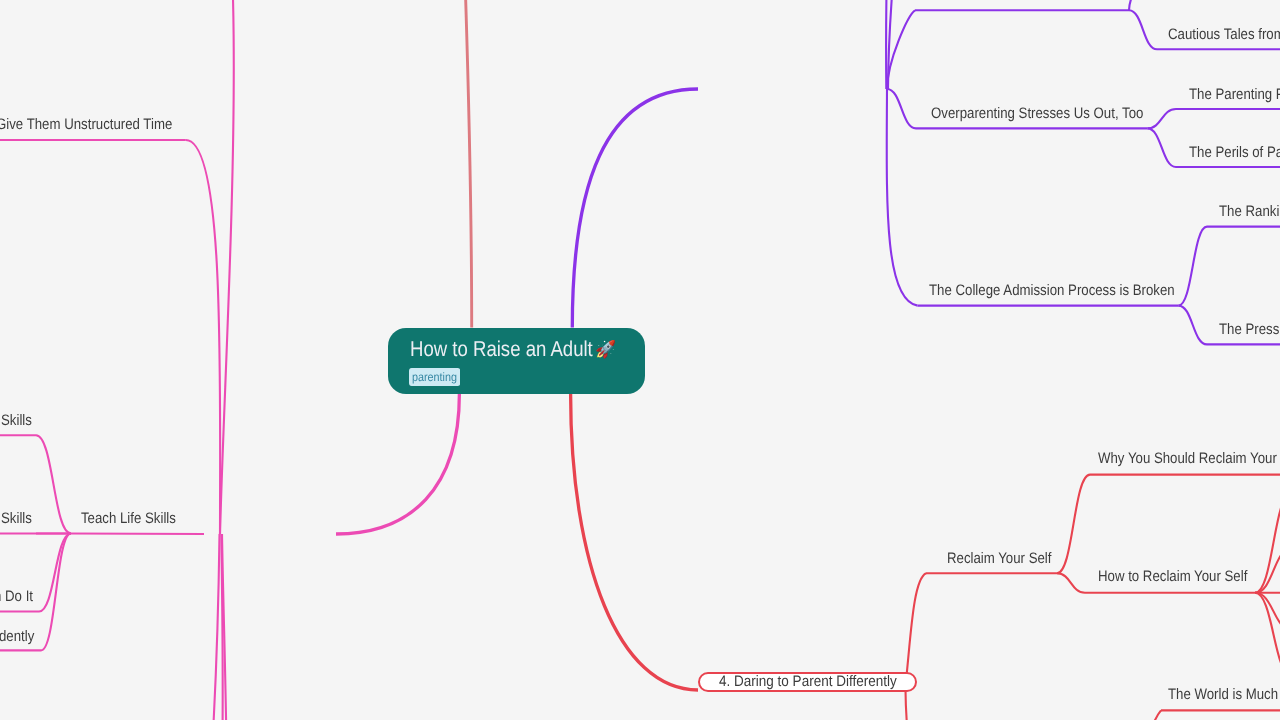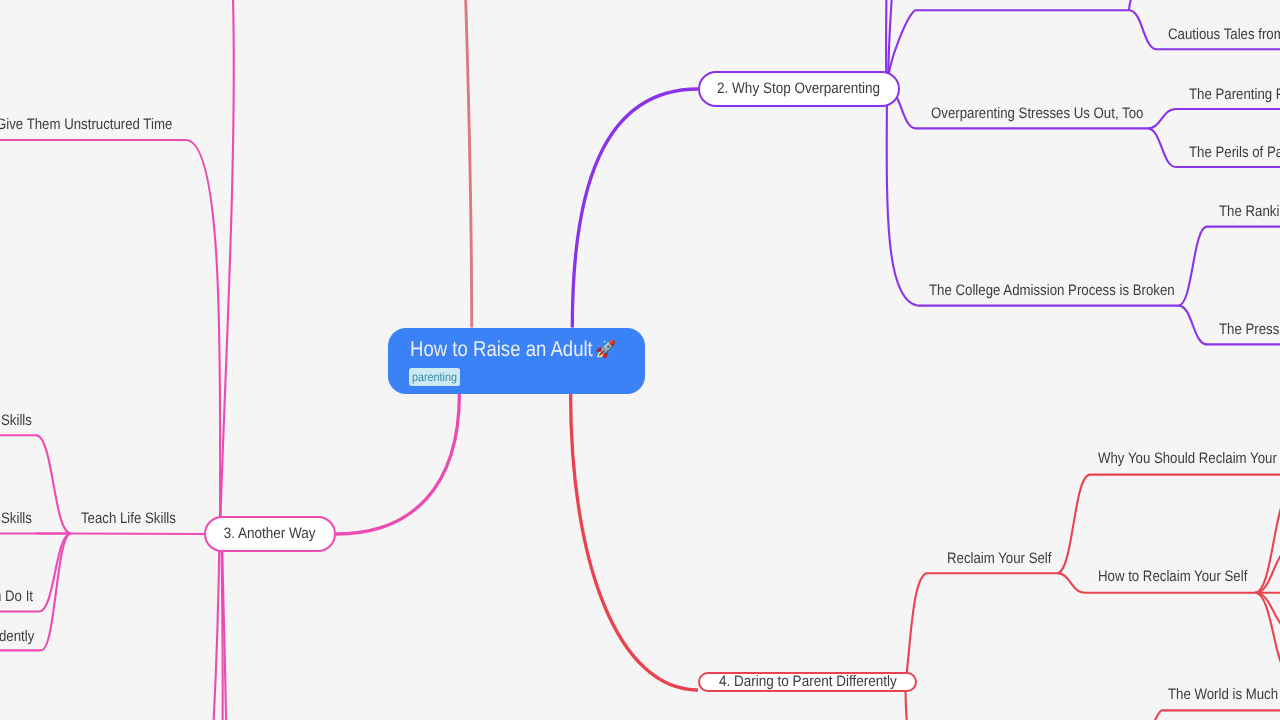--- a/index.html
+++ b/index.html
@@ -79,36 +79,26 @@
       <path d="M1057,573.3C1071.0,573.3 1071.0,592.8 1085,592.8" fill="none" stroke="#e8434f" stroke-width="2.1" stroke-linecap="butt"></path>
       <path d="M1255,592.8C1273.5,592.8 1273.5,492 1292,492" fill="none" stroke="#e8434f" stroke-width="2.1" stroke-linecap="butt"></path>
       <path d="M1255,592.8C1273.5,592.8 1273.5,548 1292,548" fill="none" stroke="#e8434f" stroke-width="2.1" stroke-linecap="butt"></path>
       <path d="M1085,592.8L1292,592.8" fill="none" stroke="#e8434f" stroke-width="2.1" stroke-linecap="butt"></path>
       <path d="M1255,592.8C1273.5,592.8 1273.5,630 1292,630" fill="none" stroke="#e8434f" stroke-width="2.1" stroke-linecap="butt"></path>
       <path d="M1255,592.8C1273.5,592.8 1273.5,676 1292,676" fill="none" stroke="#e8434f" stroke-width="2.1" stroke-linecap="butt"></path>
       <path d="M1130,800C1142,765 1148,726 1161,710.4" fill="none" stroke="#e8434f" stroke-width="2.1" stroke-linecap="butt"></path>
       <path d="M1161,710.4L1292,710.4" fill="none" stroke="#e8434f" stroke-width="2.1" stroke-linecap="butt"></path>
     </svg>
 
-  <div id="root" style="left: 388px; top: 327.5px; width: 257px; height: 66px; background: #3b82f6;">
+  <div id="root" style="left: 388px; top: 327.5px; width: 257px; height: 66px; background: #0f766e;">
     <div id="rtitle">How to Raise an Adult</div>
     <div id="remoji">🚀</div>
     <div id="rtag" style="background: rgb(205, 234, 244); color: rgb(55, 136, 164);">parenting</div>
   </div>
 
-  <div class="pill" style="left: 698px; top: 71px; width: 202px; height: 36px; border-color: rgb(139, 51, 232);">
-    <div class="ptxt">
-      <span>2. Why Stop Overparenting</span>
-    </div>
-  </div>
-  <div class="pill" style="left: 204px; top: 516px; width: 132px; height: 36px; border-color: rgb(236, 75, 180);">
-    <div class="ptxt">
-      <span>3. Another Way</span>
-    </div>
-  </div>
   <div class="pill" style="left: 698px; top: 672px; width: 219px; height: 20px; border-color: rgb(232, 67, 79);">
     <div class="ptxt">
       <span>4. Daring to Parent Differently</span>
     </div>
   </div>
 
   <div class="lbl" style="left: 1168px; top: 27.2px; color: rgb(60, 60, 60);">Cautious Tales from</div>
   <div class="lbl" style="left: 930.5px; top: 106px; color: rgb(60, 60, 60);">Overparenting Stresses Us Out, Too</div>
   <div class="lbl" style="left: 1189px; top: 86.5px; color: rgb(60, 60, 60);">The Parenting P</div>
   <div class="lbl" style="left: 1189px; top: 144.5px; color: rgb(60, 60, 60);">The Perils of Par</div>

